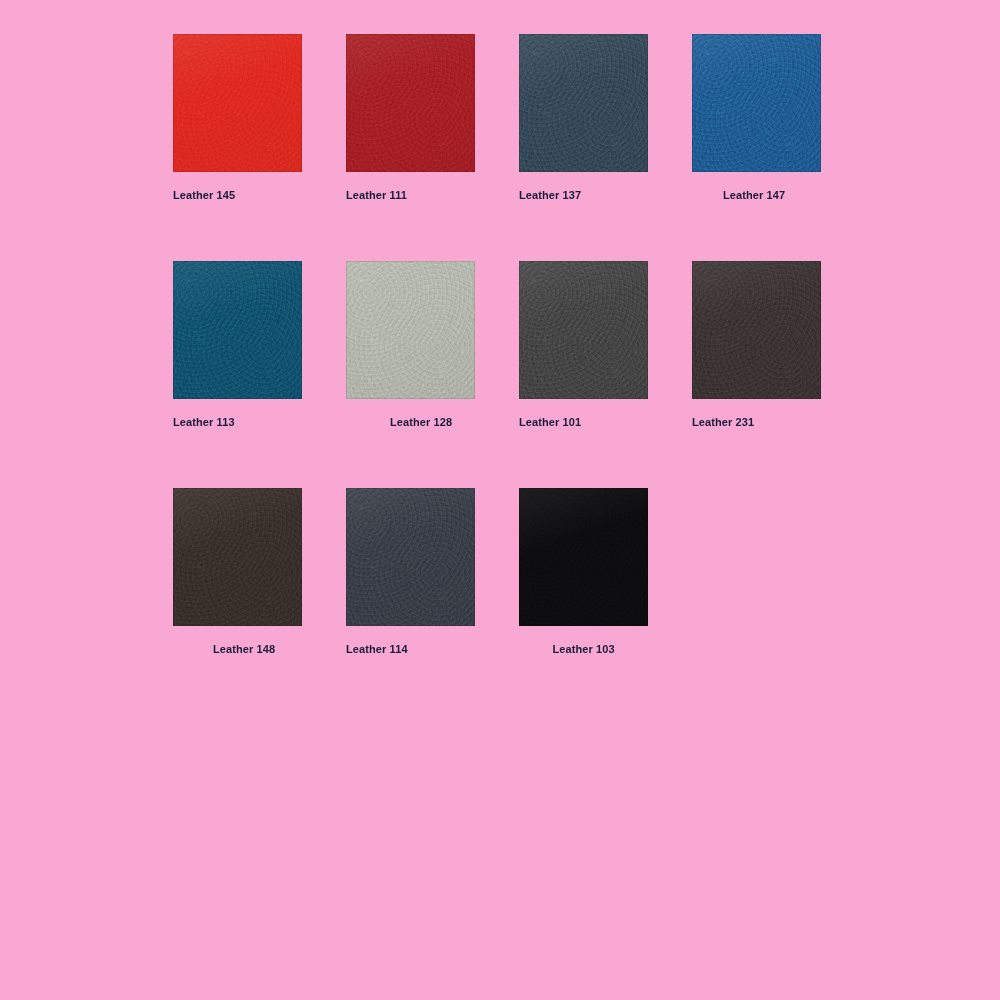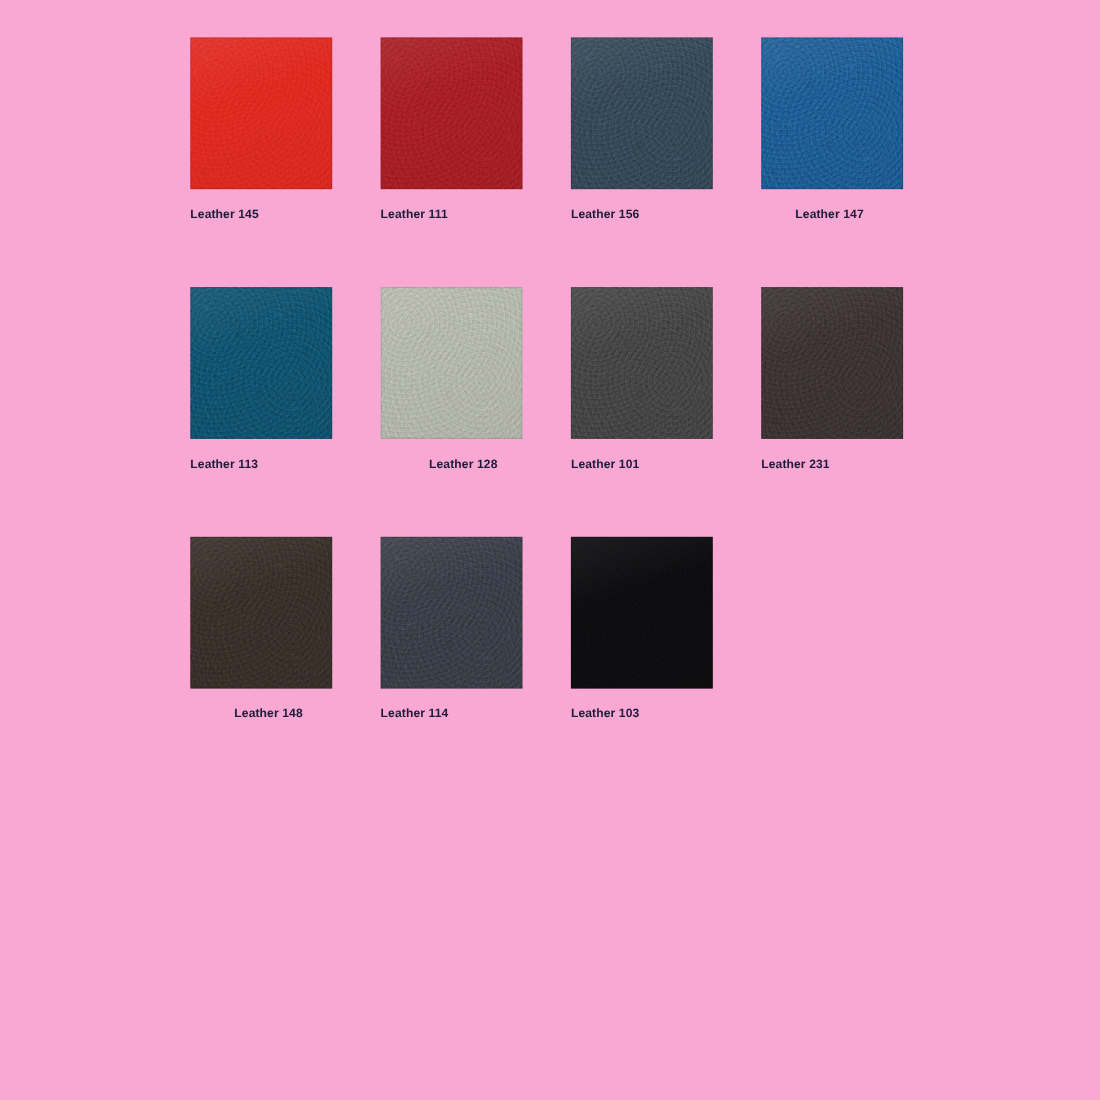--- a/index.html
+++ b/index.html
@@ -121,21 +121,21 @@
         </div>
         <div class="swatch-label" style="color: rgb(27, 27, 58);">Leather 111</div>
       </div>
       <div class="swatch-cell">
         <div class="swatch-chip" style="background-color: rgb(54, 74, 89);">
           <div class="grain"></div>
           <div class="grain2"></div>
           <div class="sheen"></div>
           <div class="edge"></div>
         </div>
-        <div class="swatch-label" style="color: rgb(27, 27, 58);">Leather 156</div>
+        <div class="swatch-label" style="color: rgb(27, 27, 58);">Leather 137</div>
       </div>
       <div class="swatch-cell">
         <div class="swatch-chip" style="background-color: rgb(31, 94, 150);">
           <div class="grain"></div>
           <div class="grain2"></div>
           <div class="sheen"></div>
           <div class="edge"></div>
         </div>
         <div class="swatch-label" style="color: rgb(27, 27, 58); padding-left: 31px;">Leather 147</div>
       </div>
@@ -193,16 +193,16 @@
         </div>
         <div class="swatch-label" style="color: rgb(27, 27, 58);">Leather 114</div>
       </div>
       <div class="swatch-cell">
         <div class="swatch-chip" style="background-color: rgb(13, 13, 15);">
           <div class="grain"></div>
           <div class="grain2"></div>
           <div class="sheen"></div>
           <div class="edge"></div>
         </div>
-        <div class="swatch-label" style="color: rgb(27, 27, 58);">Leather 103</div>
+        <div class="swatch-label" style="color: rgb(27, 27, 58); text-align: center;">Leather 103</div>
       </div>
     </div>
 </div>
 
 </body></html>

